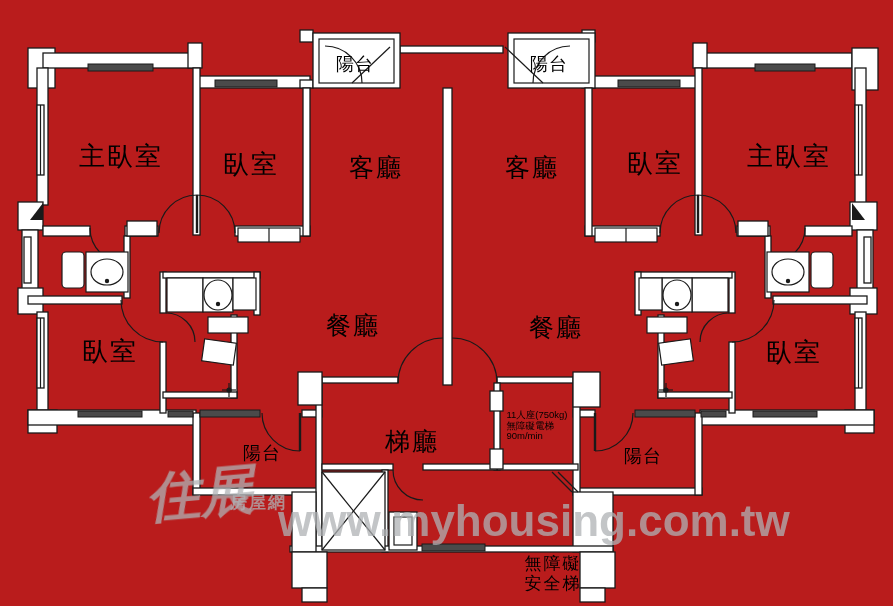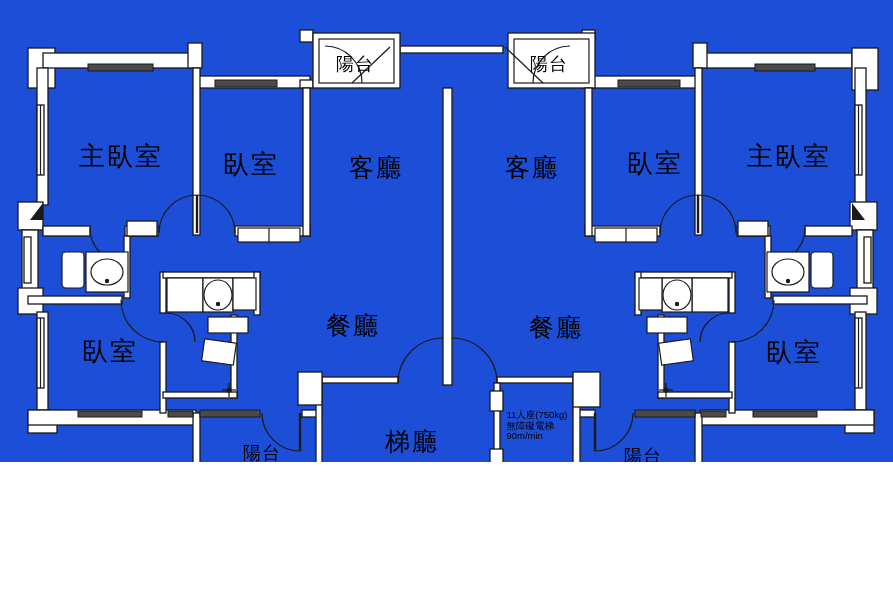--- a/index.html
+++ b/index.html
@@ -1,16 +1,16 @@
 <!DOCTYPE html>
 <html><head>
 <meta charset="utf-8">
 <style>
   html,body{margin:0;padding:0;background:#fff;}
-  #stage{position:relative;width:893px;height:462px;background:#1d4ed8;overflow:hidden;
+  #stage{position:relative;width:893px;height:606px;background:#b91c1c;overflow:hidden;
          font-family:"Liberation Sans",sans-serif;}
   #plan{position:absolute;left:0;top:0;}
   .lbl{position:absolute;transform:translate(-50%,-50%);color:#000;white-space:nowrap;
        font-family:"Liberation Serif","DejaVu Serif",serif;z-index:3;}
   .room{font-size:26px;letter-spacing:2px;}
   .big{font-size:25px;}
   .balc{font-size:18px;letter-spacing:1px;}
   .spec{font-size:9.5px;line-height:10.5px;text-align:left;letter-spacing:0;
         font-family:"Liberation Sans",sans-serif;}
   .stairs{font-size:17px;line-height:20px;text-align:center;letter-spacing:2px;margin-top:46px;}

